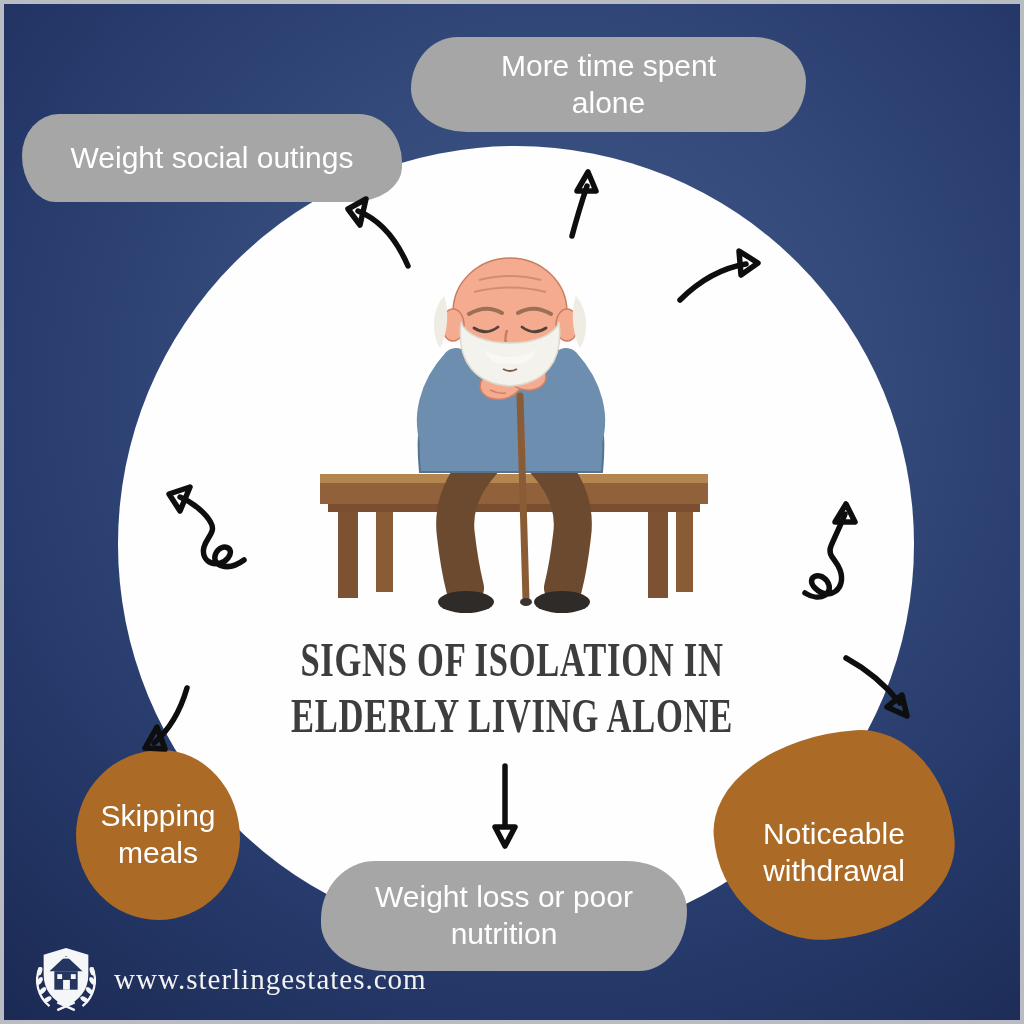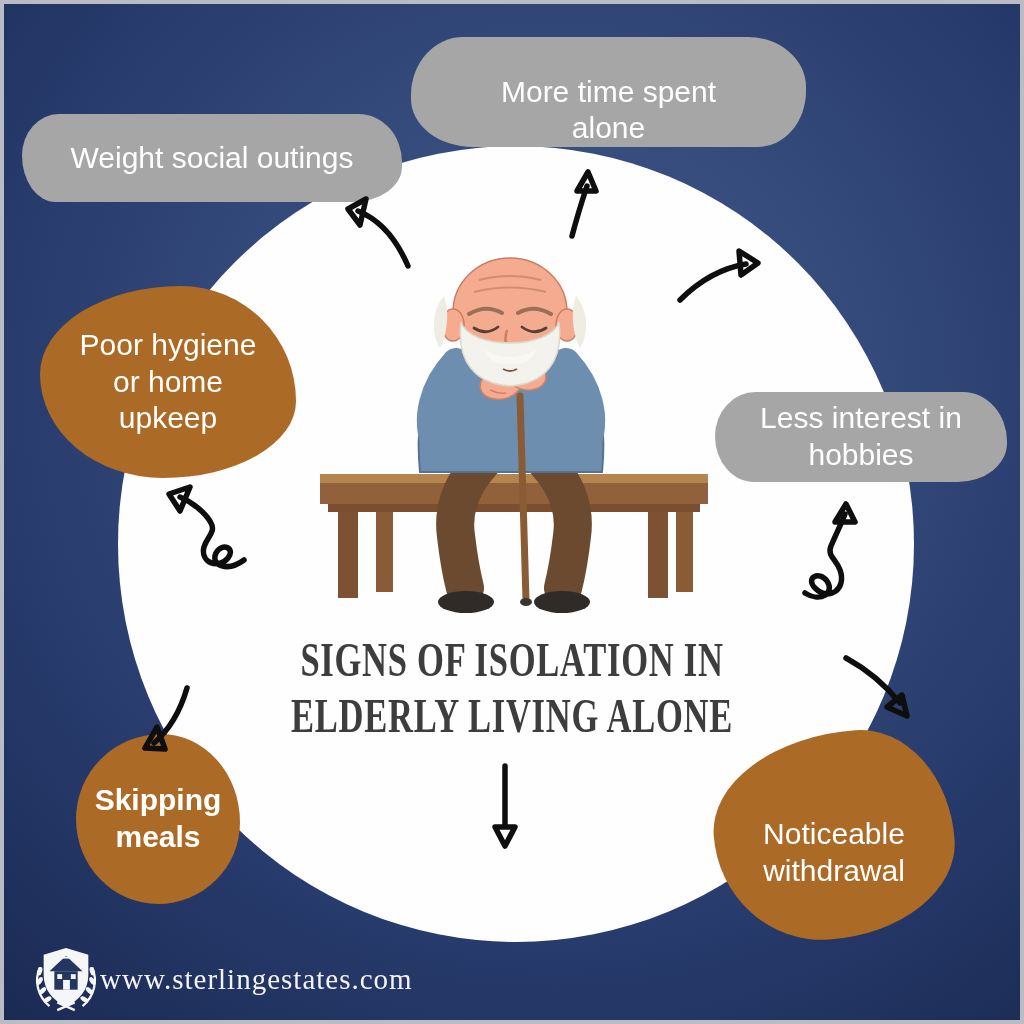--- a/index.html
+++ b/index.html
@@ -24,31 +24,31 @@
   .blob{
     position:absolute;
     display:flex;align-items:center;justify-content:center;
     text-align:center;
     color:#ffffff;
     font-size:30px;
     line-height:1.22;
   }
   .blob.gray{background:#a6a6a6;}
   .blob.brown{background:#ab6a26;}
-  #blob-top{left:407px;top:33px;width:395px;height:110px;border-radius:52px 58px 48px 62px / 58px 50px 56px 48px;align-items:flex-end;}
+  #blob-top{left:407px;top:33px;width:395px;height:95px;border-radius:52px 58px 48px 62px / 58px 50px 56px 48px;}
   #blob-top .inner{width:270px;}
   #blob-top-right{left:772px;top:116px;width:242px;height:230px;border-radius:48% 52% 46% 54% / 50% 46% 54% 50%;}
   #blob-top-right .inner{width:220px;}
   #blob-right{left:711px;top:388px;width:292px;height:90px;border-radius:46px 50px 56px 44px / 50px 56px 44px 52px;}
   #blob-right .inner{width:250px;}
   #blob-bottom-right{left:710px;top:728px;width:240px;height:207px;border-radius:62% 38% 55% 45% / 46% 56% 44% 54%;transform:rotate(-4deg);}
   #blob-bottom-right .inner{width:210px;transform:rotate(4deg);padding-top:34px;}
   #blob-bottom{left:317px;top:857px;width:366px;height:110px;border-radius:54px 60px 48px 64px / 58px 50px 60px 48px;}
   #blob-bottom .inner{width:320px;}
-  #blob-bottom-left{left:72px;top:730px;width:164px;height:170px;border-radius:52% 48% 50% 50% / 50% 52% 48% 50%;font-weight:bold;}
+  #blob-bottom-left{left:72px;top:746px;width:164px;height:170px;border-radius:52% 48% 50% 50% / 50% 52% 48% 50%;}
   #blob-bottom-left .inner{width:150px;}
   #blob-left{left:36px;top:282px;width:256px;height:192px;border-radius:55% 45% 52% 48% / 46% 60% 40% 54%;}
   #blob-left .inner{width:200px;}
   #blob-top-left{left:18px;top:110px;width:380px;height:88px;border-radius:46px 54px 62px 42px / 52px 60px 44px 58px;}
   #blob-top-left .inner{width:360px;}
   #title{
     position:absolute;
     left:0;right:0;top:628px;
     text-align:center;
     color:#3d3d3d;
@@ -58,50 +58,47 @@
     line-height:1.16;
     letter-spacing:1px;
     transform:scaleX(0.72);
     transform-origin:50% 50%;
   }
   #man-illustration{position:absolute;left:310px;top:246px;}
   #arrows{position:absolute;left:0;top:0;width:1024px;height:1024px;pointer-events:none;}
   #arrows path{stroke:#0e0e0e;stroke-width:5.5;fill:none;stroke-linecap:round;stroke-linejoin:round;}
   #footer{
     position:absolute;left:28px;top:940px;
-    display:flex;align-items:center;
+    display:flex;align-items:center;gap:14px;
   }
   #website{
     font-family:"Liberation Serif", serif;
     color:#f3f3f3;
     font-size:29px;
     letter-spacing:1px;
   }
 </style>
 </head>
 <body>
 
 <div id="canvas">
 
   <div id="white-circle"></div>
 
   <div class="blob gray" id="blob-top">
     <div class="inner">More time spent alone</div>
   </div>
-  <div class="blob gray" id="blob-right">
-    <div class="inner">Less interest in hobbies</div>
-  </div>
   <div class="blob brown" id="blob-bottom-right">
     <div class="inner">Noticeable withdrawal</div>
   </div>
+  <div class="blob gray" id="blob-bottom">
+    <div class="inner">Weight loss or poor nutrition</div>
+  </div>
   <div class="blob brown" id="blob-bottom-left">
     <div class="inner">Skipping meals</div>
-  </div>
-  <div class="blob brown" id="blob-left">
-    <div class="inner">Poor hygiene or home upkeep</div>
   </div>
   <div class="blob gray" id="blob-top-left">
     <div class="inner">Weight social outings</div>
   </div>
 
   <svg id="man-illustration" width="400" height="372" viewBox="0 0 400 372">
 
     <g>
       <rect x="6" y="224" width="388" height="9" fill="#b5854f"></rect>
       <rect x="6" y="233" width="388" height="21" fill="#91613b"></rect>

